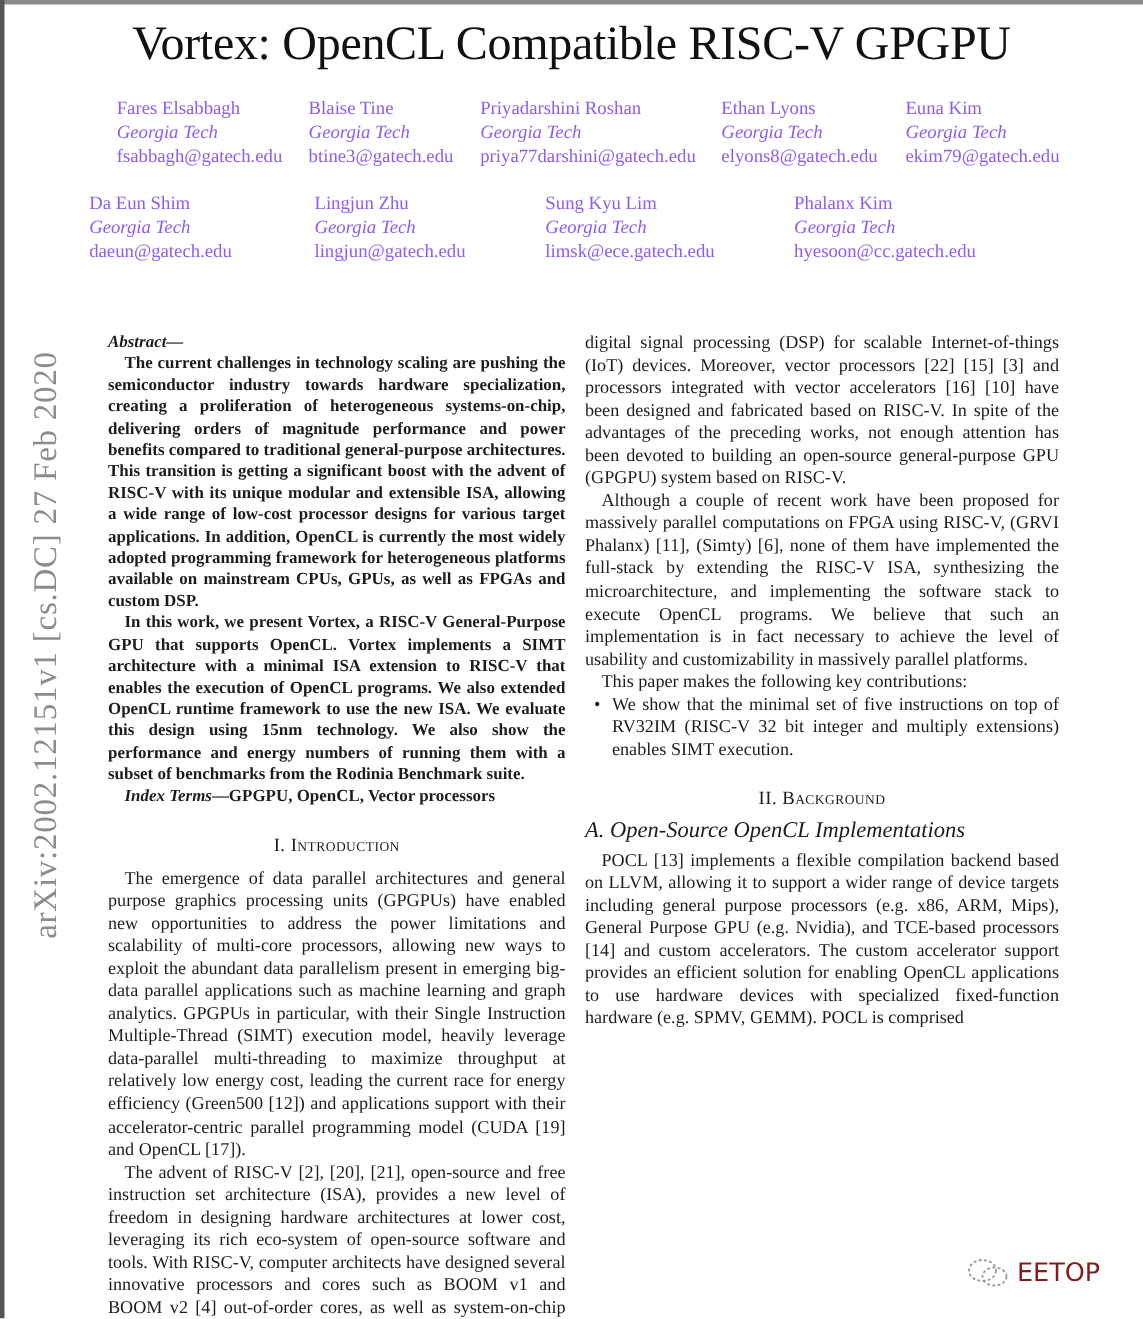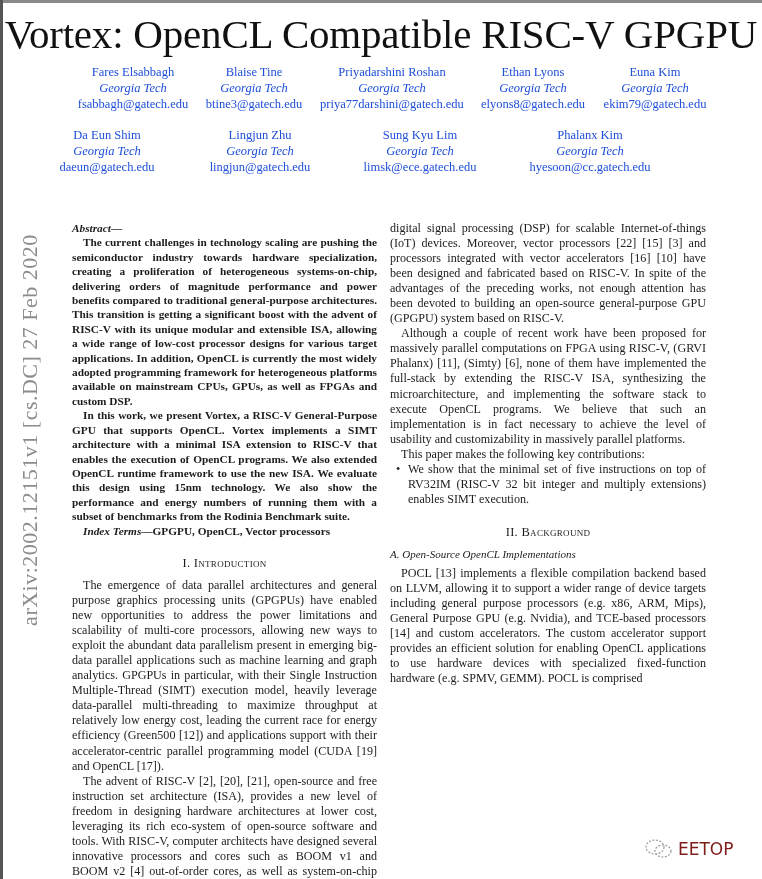--- a/index.html
+++ b/index.html
@@ -6,24 +6,24 @@
   body {
     width: 762px; height: 879px; overflow: hidden; position: relative;
     background: #ffffff; color: #1a1a1a;
     font-family: "Liberation Serif", "DejaVu Serif", serif;
   }
   .topbar { position: absolute; left: 0; top: 0; width: 762px; height: 3px; background: #8a8a8a; }
   .leftbar { position: absolute; left: 0; top: 0; width: 3px; height: 879px; background: #555; }
 
   .title {
     position: absolute; left: 0; top: 10px; width: 762px; text-align: center;
-    font-size: 41px; color: #111; letter-spacing: -0.2px;
+    font-size: 32px; color: #111; letter-spacing: -0.2px;
   }
   .author {
-    position: absolute; text-align: center; font-size: 12.5px; line-height: 16px; color: #1d4ed8;
+    position: absolute; text-align: left; font-size: 12.5px; line-height: 16px; color: #8b5cf6;
     white-space: nowrap; transform: translateX(-50%);
   }
   .author .aff { font-style: italic; }
 
   .arxiv {
     position: absolute; left: 30px; top: 430px;
     transform: translate(-50%, -50%) rotate(-90deg);
     font-size: 22px; color: #8c8c8c; white-space: nowrap; letter-spacing: 0.5px;
   }
 
@@ -34,21 +34,21 @@
   .abstract { font-weight: bold; font-size: 11.3px; line-height: 14.4px; }
   .abstract .kw { font-style: italic; }
   .abstract p { margin: 0; text-indent: 11px; }
   .abstract .head { text-indent: 0; font-style: italic; }
   .col p { margin: 0; text-indent: 11px; }
 
   .sec-head {
     text-align: center; font-size: 12.5px; margin: 18px 0 7px 0; letter-spacing: 0.3px;
   }
   .sec-head .sc { font-variant: small-caps; }
-  .sub-head { font-style: italic; font-size: 11px; margin: 2px 0 4px 0; }
+  .sub-head { font-style: italic; font-size: 15px; margin: 2px 0 4px 0; }
 
   ul.contrib { margin: 0; padding: 0 0 0 18px; list-style: none; }
   ul.contrib li { position: relative; }
   ul.contrib li::before { content: "\2022"; position: absolute; left: -12px; top: 0; }
 
   .watermark {
     position: absolute; left: 644px; top: 836px; width: 110px; height: 26px;
     color: #7f1d1d; font-family: "DejaVu Sans", sans-serif; font-size: 17px;
     display: flex; align-items: center; gap: 4px;
   }

